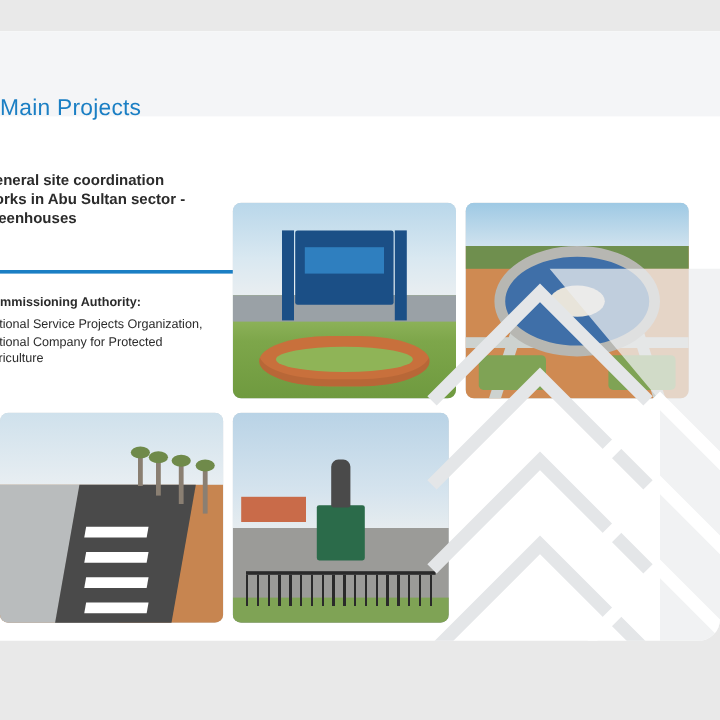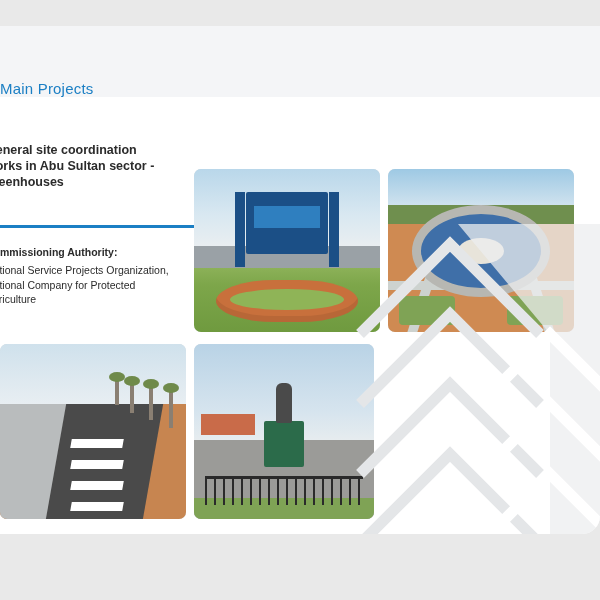--- a/index.html
+++ b/index.html
@@ -33,21 +33,21 @@
     left: 0;
     top: 0;
     width: 100%;
     height: 71px;
     background: #f4f5f7;
   }
   .header-title {
     position: absolute;
     left: 14px;
     top: 54px;
-    font-size: 15px;
+    font-size: 19px;
     color: #1b7fc4;
     letter-spacing: 0.2px;
     font-weight: 400;
     white-space: nowrap;
   }
 
   
   .left-col {
     position: absolute;
     left: 0px;

